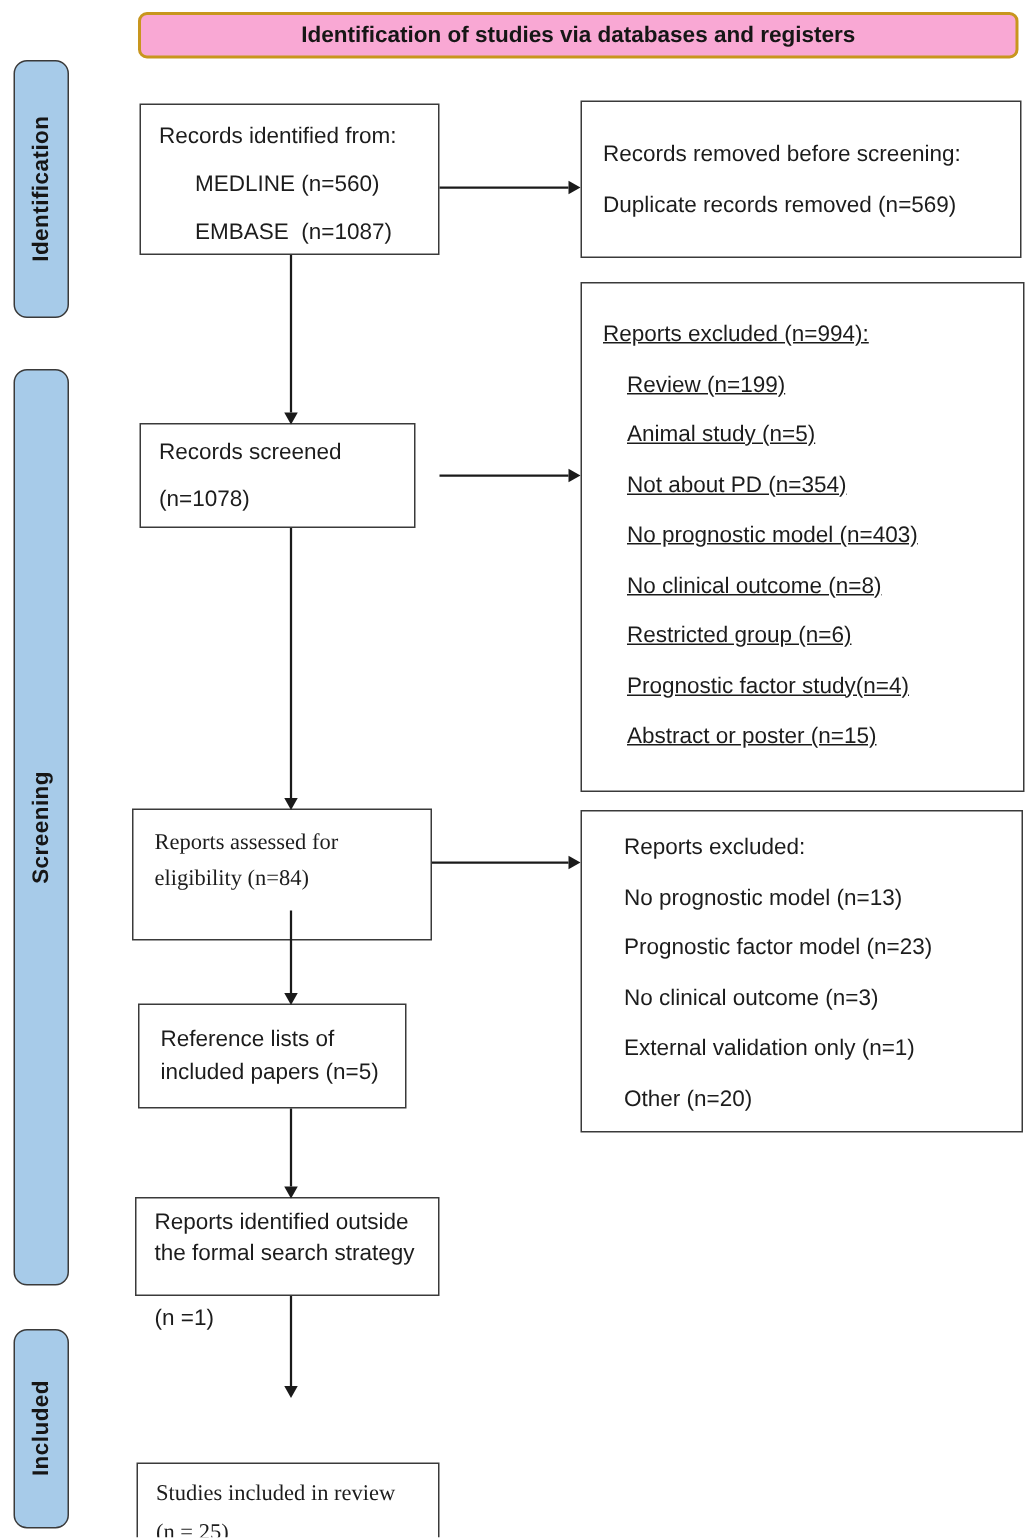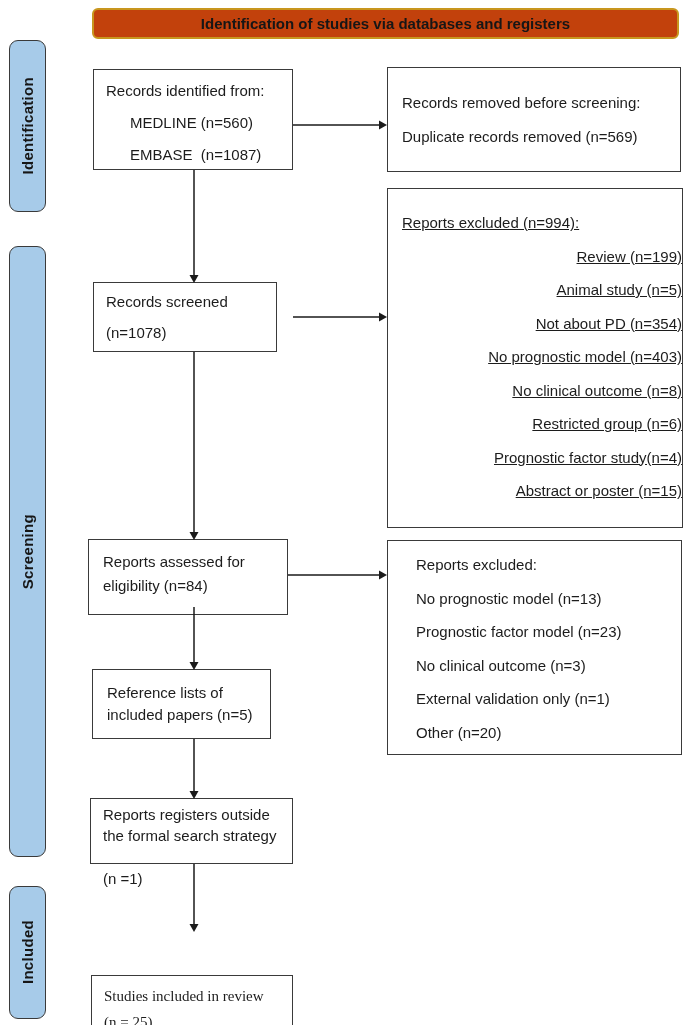--- a/index.html
+++ b/index.html
@@ -8,21 +8,21 @@
     width: 685px;
     height: 1025px;
     background: #ffffff;
     font-family: "Liberation Sans", sans-serif;
     color: #1c1c1c;
     overflow: hidden;
   }
   .banner {
     position: absolute;
     left: 92px; top: 8px; width: 587px; height: 31px;
-    background: #c2410c;
+    background: #f9a8d4;
     border: 2px solid #C8961E;
     border-radius: 6px;
     box-sizing: border-box;
     display: flex; align-items: center; justify-content: center;
     font-weight: bold; font-size: 15px; color: #161616;
   }
   .stage {
     position: absolute;
     left: 9px; width: 37px;
     background: #A7CBE9;
@@ -53,40 +53,40 @@
   .line { white-space: pre; }
   .indent { white-space: pre; }
 
   #box-records-identified { left: 93px; top: 69px;  width: 200px; height: 101px; padding: 5px 4px 0 12px; }
   #box-records-identified .line { line-height: 32px; }
   #box-records-identified .indent { margin-left: 24px; line-height: 32px; }
 
   #box-records-screened { left: 93px; top: 282px; width: 184px; height: 70px; padding: 3px 4px 0 12px; }
   #box-records-screened .line { line-height: 31px; }
 
-  #box-reports-assessed { left: 88px; top: 539px; width: 200px; height: 76px; padding: 10px 4px 0 14px; }
+  #box-reports-assessed { left: 88px; top: 539px; width: 200px; height: 88px; padding: 10px 4px 0 14px; font-family: Liberation Serif, serif; }
   #box-reports-assessed .line { line-height: 24px; }
 
   #box-reference-lists { left: 92px; top: 669px; width: 179px; height: 70px; padding: 12px 4px 0 14px; }
   #box-reference-lists .line { line-height: 22px; }
 
   #box-reports-outside { left: 90px; top: 798px; width: 203px; height: 66px; padding: 5px 4px 0 12px; }
   #box-reports-outside .line { line-height: 21px; }
   #box-reports-outside .line.last { margin-top: 22px; }
 
   #box-studies-included { left: 91px; top: 975px; width: 202px; height: 63px; padding: 7px 4px 0 12px; font-family: Liberation Serif, serif; }
   #box-studies-included .line { line-height: 26px; }
 
   #box-removed-before { left: 387px; top: 67px; width: 294px; height: 105px; padding: 0 0 0 14px;
     display: flex; flex-direction: column; justify-content: center; }
   #box-removed-before .line { line-height: 34px; }
 
   #box-excluded-screening { left: 387px; top: 188px; width: 296px; height: 340px; padding: 17px 0 0 14px; text-decoration: underline; }
   #box-excluded-screening .line { line-height: 33.5px; }
-  #box-excluded-screening .indent { margin-left: 16px; line-height: 33.5px; text-align: right; }
+  #box-excluded-screening .indent { margin-left: 16px; line-height: 33.5px; }
 
   #box-excluded-eligibility { left: 387px; top: 540px; width: 295px; height: 215px; padding: 7px 0 0 28px; }
   #box-excluded-eligibility .line { line-height: 33.5px; }
 
   .arrows { position: absolute; left: 0; top: 0; pointer-events: none; }
   .arrows line { stroke: #1a1a1a; stroke-width: 1.5; }
   .arrows polygon { fill: #1a1a1a; }
 </style>
 </head>
 <body>
@@ -146,21 +146,21 @@
     <div class="line">External validation only (n=1)</div>
     <div class="line">Other (n=20)</div>
   </div>
 
   <div class="box" id="box-reference-lists">
     <div class="line">Reference lists of</div>
     <div class="line">included papers (n=5)</div>
   </div>
 
   <div class="box" id="box-reports-outside">
-    <div class="line">Reports registers outside</div>
+    <div class="line">Reports identified outside</div>
     <div class="line">the formal search strategy</div>
     <div class="line last">(n =1)</div>
   </div>
 
   <div class="box" id="box-studies-included">
     <div class="line">Studies included in review</div>
     <div class="line">(n = 25)</div>
   </div>
 
   <svg class="arrows" width="685" height="1025" viewBox="0 0 685 1025">

